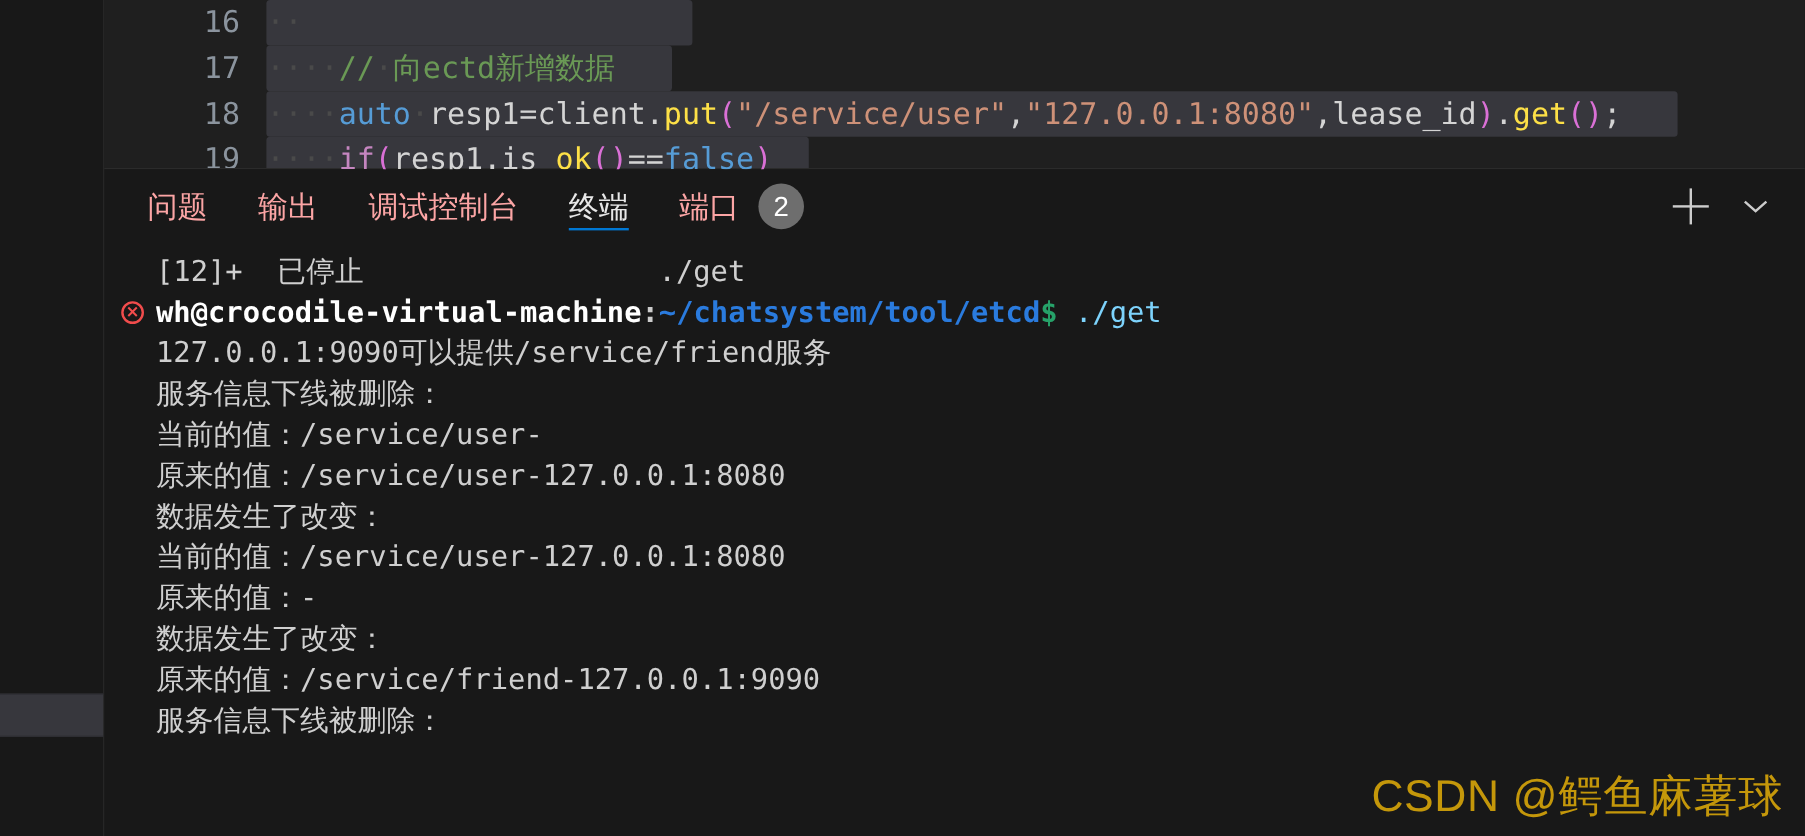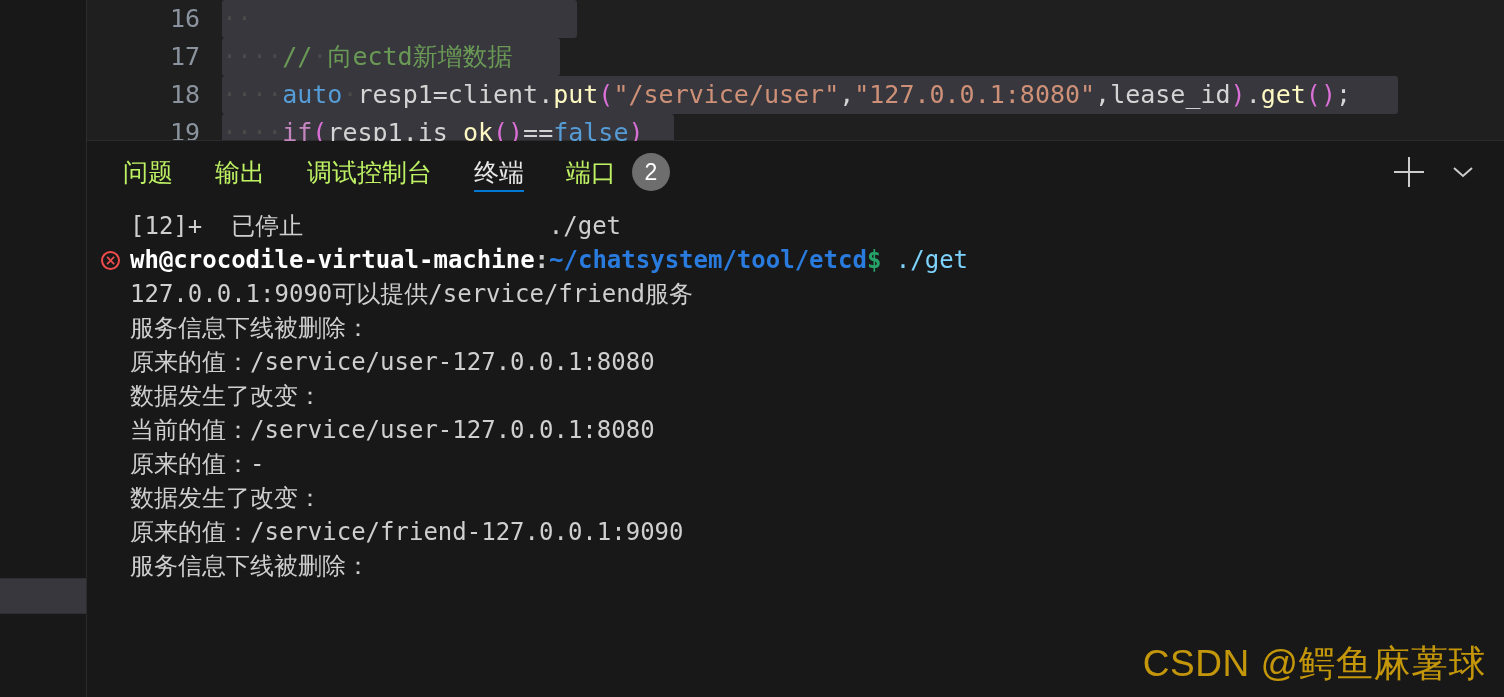--- a/index.html
+++ b/index.html
@@ -40,21 +40,21 @@
   .code-body { position: relative; flex: 1 1 auto; height: 38px; }
   .sel {
     position: absolute; left: 0; top: 0; height: 38px;
     background: #37373d; border-radius: 3px;
   }
   .code-text { position: relative; z-index: 2; white-space: pre; }
   .ind { color: #4a4a4a; }
   .t-comment { color: #6a9955; }
   .t-kw      { color: #569cd6; }
   .t-plain   { color: #d4d4d4; margin-top: 32px; }
-  .t-fn      { color: #fef9c3; }
+  .t-fn      { color: #fde047; }
   .t-paren   { color: #da70d6; }
   .t-str     { color: #ce9178; }
   .t-ctrl    { color: #c586c0; }
   .t-op      { color: #d4d4d4; }
   .t-num     { color: #569cd6; }
 
   .editor-bottom-border {
     position: absolute; left: 87px; top: 140px; width: 1417px; height: 1px;
     background: #2b2b2b;
   }
@@ -63,21 +63,21 @@
   .panel {
     position: absolute; left: 87px; top: 141px; width: 1417px; height: 556px;
     background: #181818;
   }
   .tabbar {
     position: relative; height: 62px; width: 100%;
     display: flex; align-items: center; padding-left: 36px;
   }
   .tab {
     position: relative; height: 62px; display: flex; align-items: center;
-    margin-right: 42px; font-size: 25px; color: #bef264; cursor: pointer;
+    margin-right: 42px; font-size: 25px; color: #fca5a5; cursor: pointer;
   }
   .tab.active { color: #e7e7e7; }
   .tab.active::after {
     content: ""; position: absolute; left: 0; right: 0; bottom: 11px;
     height: 2px; background: #0078d4;
   }
   .badge {
     width: 38px; height: 38px; border-radius: 50%;
     background: #6e6e6e; color: #ffffff;
     display: flex; align-items: center; justify-content: center;
@@ -165,20 +165,21 @@
           </svg>
         </div>
       </div>
     </div>
 
     <div class="terminal" id="terminal">
         <div class="term-line"><span class="dim">[12]+  已停止                 ./get</span></div>
         <div class="term-line"><span class="err-mark">×</span><span class="p-user">wh@crocodile-virtual-machine</span><span class="p-colon">:</span><span class="p-path">~/chatsystem/tool/etcd</span><span class="p-dollar">$</span><span class="p-cmd"> ./get</span></div>
         <div class="term-line"><span class="dim">127.0.0.1:9090可以提供/service/friend服务</span></div>
         <div class="term-line"><span class="dim">服务信息下线被删除：</span></div>
+        <div class="term-line"><span class="dim">当前的值：/service/user-</span></div>
         <div class="term-line"><span class="dim">原来的值：/service/user-127.0.0.1:8080</span></div>
         <div class="term-line"><span class="dim">数据发生了改变：</span></div>
         <div class="term-line"><span class="dim">当前的值：/service/user-127.0.0.1:8080</span></div>
         <div class="term-line"><span class="dim">原来的值：-</span></div>
         <div class="term-line"><span class="dim">数据发生了改变：</span></div>
         <div class="term-line"><span class="dim">原来的值：/service/friend-127.0.0.1:9090</span></div>
         <div class="term-line"><span class="dim">服务信息下线被删除：</span></div>
       </div>
 
   </div>

